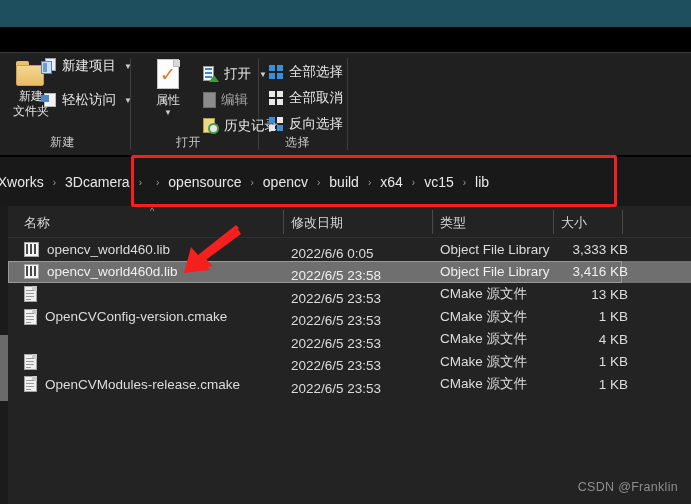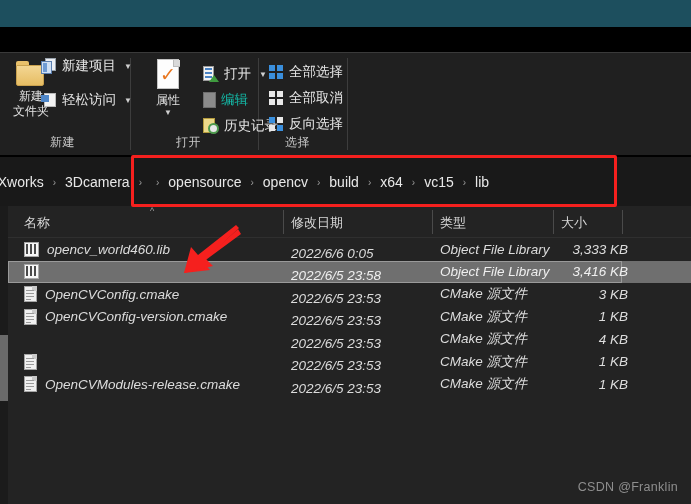--- a/index.html
+++ b/index.html
@@ -30,21 +30,21 @@
   .big-btn { position:absolute; text-align:center; }
   .big-btn .big-label {
     font-size:12px; color:#e2e2e2; line-height:15px; white-space:nowrap;
   }
 
   .small-btn {
     position:absolute; display:flex; align-items:center; gap:5px;
     white-space:nowrap;
   }
   .small-btn .sb-label { font-size:13.5px; color:#e6e6e6; }
-  .small-btn .sb-label.dim { color:#14b8a6; }
+  .small-btn .sb-label.dim { color:#a3a3a3; }
   .caret { font-size:8px; color:#cfcfcf; margin-left:3px; }
 
   
   .ic-folder-big {
     width:30px; height:26px; margin:0 auto 2px; position:relative;
   }
   .ic-folder-big .tab {
     position:absolute; left:0; top:0; width:13px; height:5px;
     background:#e8c06a; border-radius:2px 2px 0 0;
   }
@@ -128,21 +128,21 @@
   }
   .col-head .vdiv { position:absolute; top:4px; width:1px; height:24px; background:#4a4a4a; }
   .head-underline { position:absolute; left:0; top:31px; width:683px; height:1px; background:#2f2f2f; }
   .sort-caret {
     position:absolute; left:142px; top:0px; font-size:9px; color:#9f9f9f;
   }
 
   .rows { position:absolute; left:0; top:32px; width:683px; }
   .row {
     position:relative; height:22.5px; display:flex; align-items:center;
-    font-size:13.5px; color:#dcdcdc; white-space:nowrap;font-style:italic;
+    font-size:13.5px; color:#dcdcdc; white-space:nowrap;
   }
   .row.selected { background:#6f6f6f; }
   .row.selected .c-name, .row.selected .c-date,
   .row.selected .c-type, .row.selected .c-size { color:#efefef; }
   .row.selected .sel-frame {
     position:absolute; left:0; top:0; right:69px; bottom:0;
     border:1px solid #9a9a9a; pointer-events:none;
   }
   .c-name { position:absolute; left:16px; display:flex; align-items:center; gap:8px; }
   .c-date { position:absolute; left:283px;margin-top:8px; }
@@ -350,40 +350,40 @@
         </div>
         <div class="row selected">
           <div class="sel-frame"></div>
           <div class="c-name">
             <span class="ic-lib">
               <i class="fr"></i>
               <b></b>
               <b></b>
               <b></b>
             </span>
+            <span>opencv_world460d.lib</span>
           </div>
           <div class="c-date">2022/6/5 23:58</div>
           <div class="c-type">Object File Library</div>
           <div class="c-size">3,416 KB</div>
         </div>
         <div class="row">
           <div class="c-name">
             <span class="ic-cmake">
               <i class="pg"></i>
               <i class="fold"></i>
               <s></s>
               <s></s>
               <s></s>
               <s></s>
             </span>
-            <span>OpenCVConfig.cmake</span>
           </div>
           <div class="c-date">2022/6/5 23:53</div>
           <div class="c-type">CMake 源文件</div>
-          <div class="c-size">3 KB</div>
+          <div class="c-size">13 KB</div>
         </div>
         <div class="row">
           <div class="c-name">
             <span class="ic-cmake">
               <i class="pg"></i>
               <i class="fold"></i>
               <s></s>
               <s></s>
               <s></s>
               <s></s>

